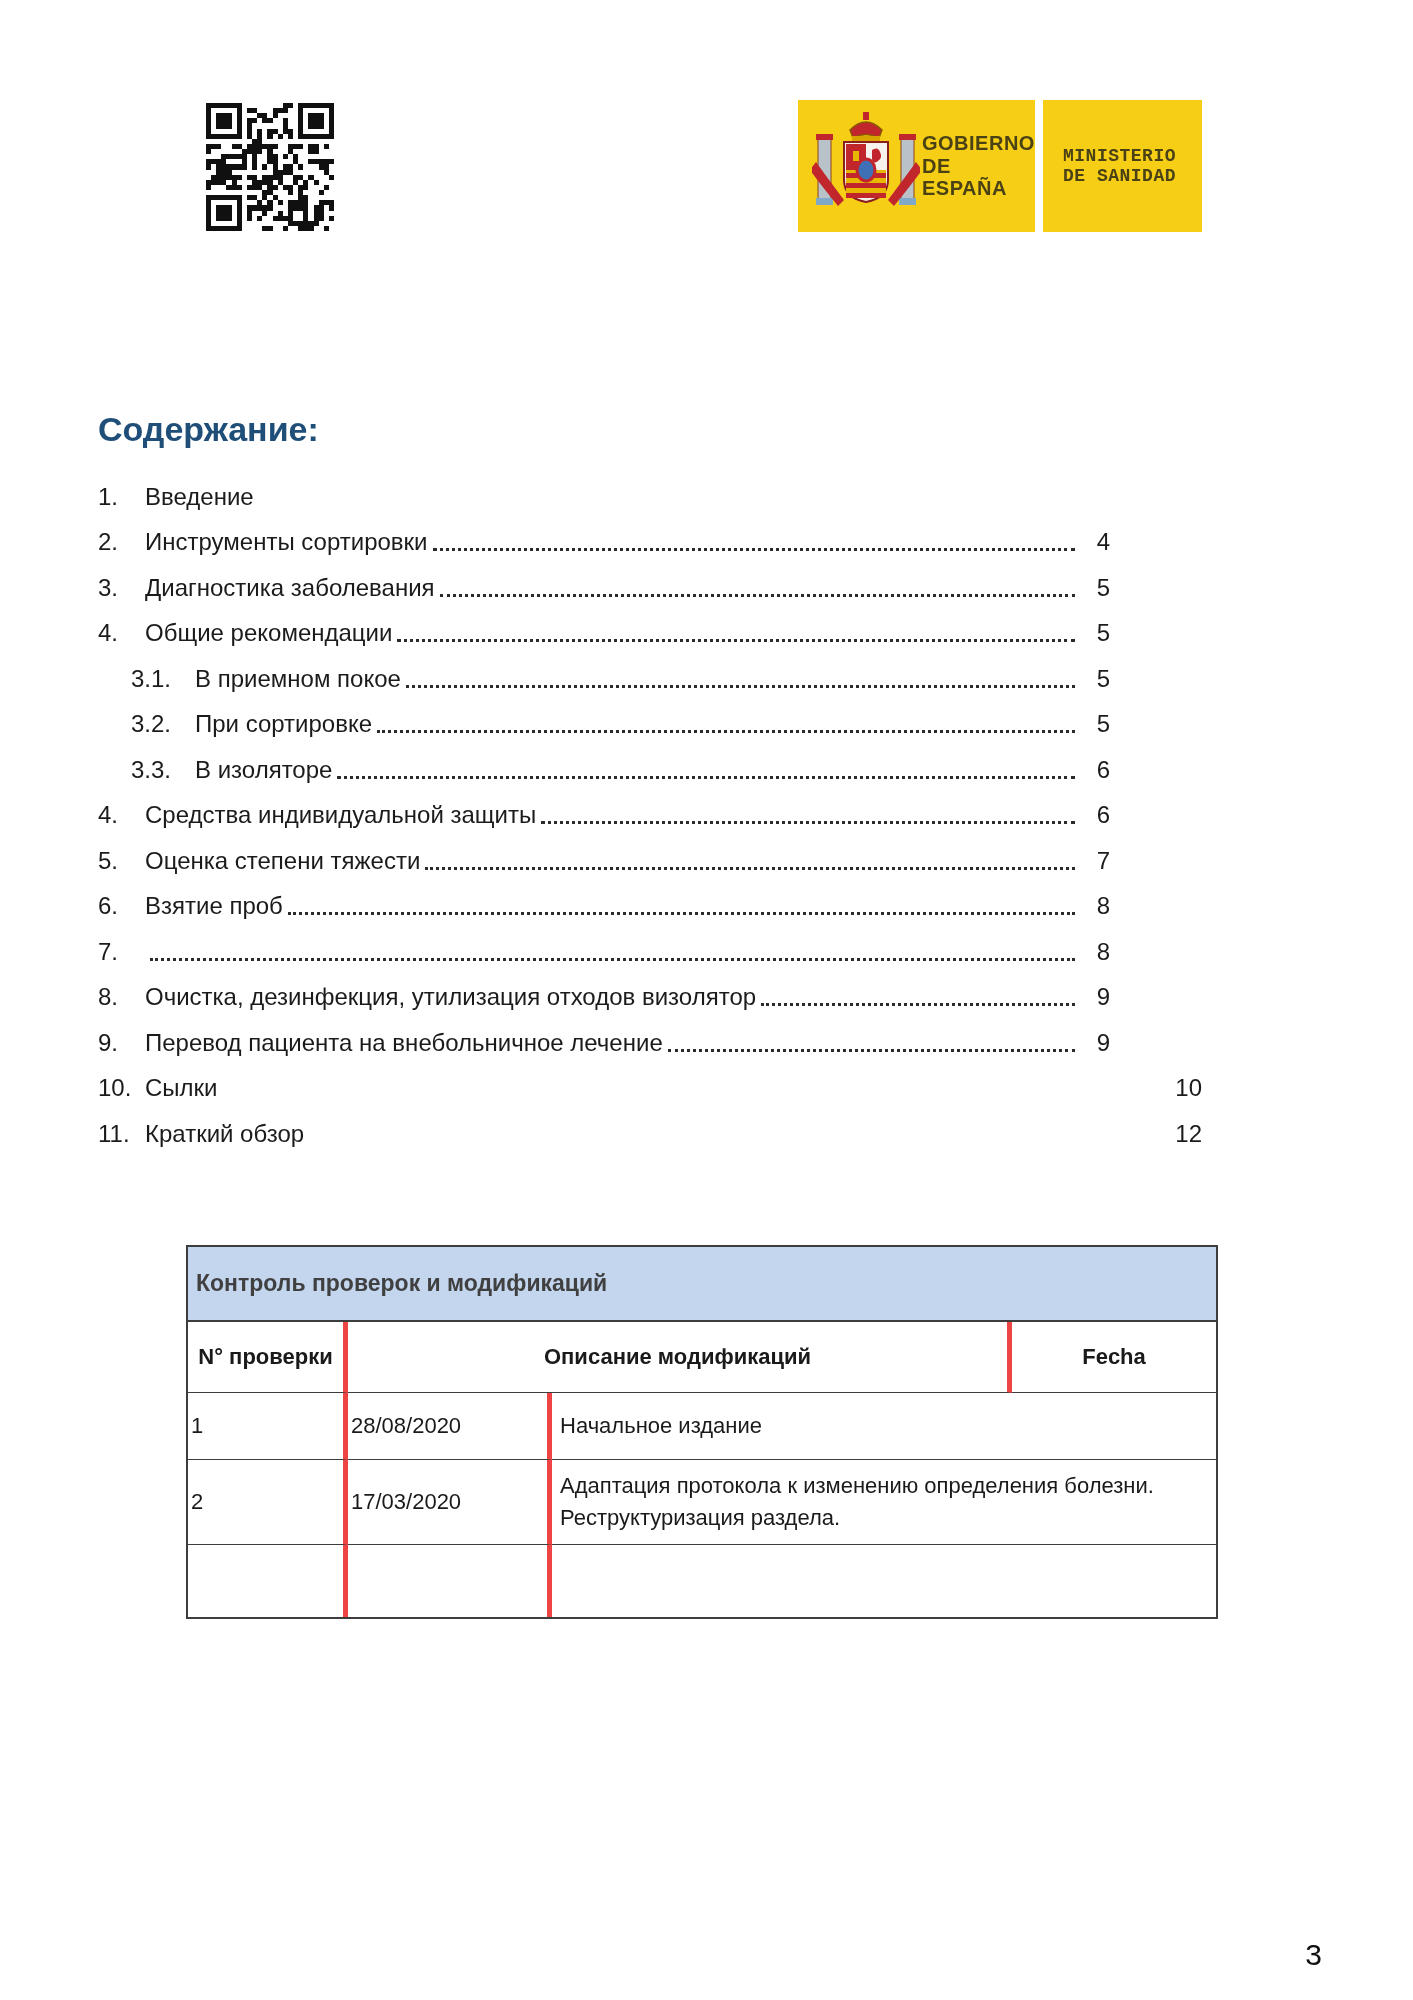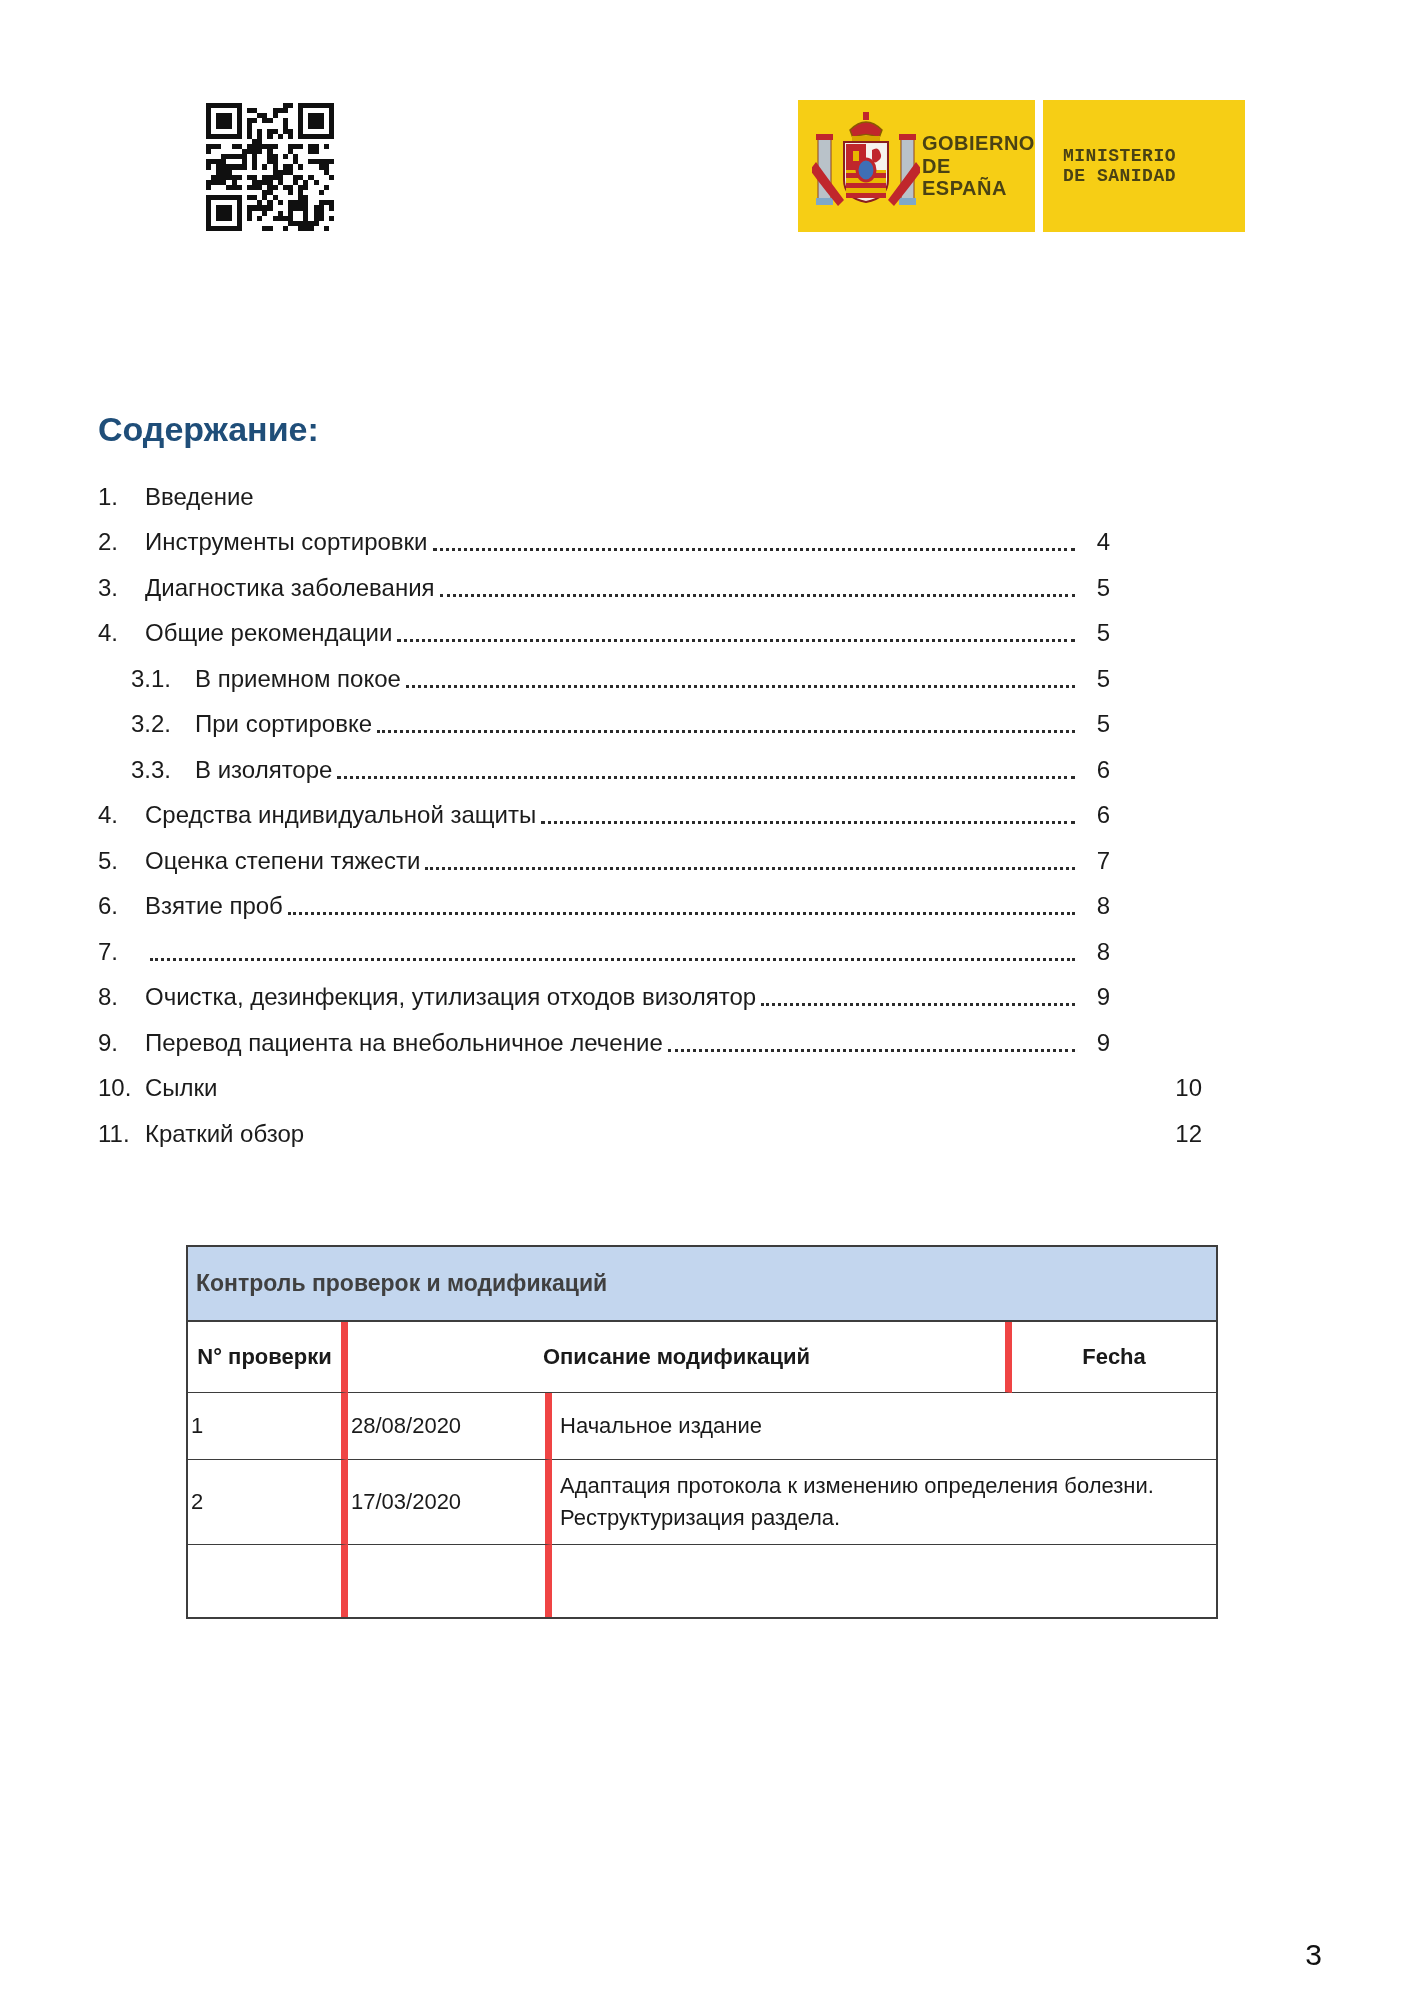--- a/index.html
+++ b/index.html
@@ -3,21 +3,21 @@
 <meta charset="utf-8">
 <style>
   html,body{margin:0;padding:0;background:#888;}
   .page{
     position:relative;width:1413px;height:2000px;background:#ffffff;
     font-family:"Liberation Sans","DejaVu Sans",sans-serif;color:#1a1a1a;
     overflow:hidden;margin:0 auto;
   }
   
   .qr{position:absolute;left:206px;top:103px;width:128px;height:128px;}
-  .banner{position:absolute;left:798px;top:100px;width:447px;height:132px;display:flex;}
+  .banner{position:absolute;left:798px;top:100px;width:404px;height:132px;display:flex;}
   .banner-block{background:#f6ce15;height:132px;display:flex;align-items:center;}
   .banner-left{width:237px;}
   .banner-gap{width:8px;background:#ffffff;height:132px;}
   .banner-right{flex:1;font-family:Liberation Mono, monospace;}
   .coat{width:108px;height:112px;margin-left:14px;flex:none;}
   .banner-text{color:#4a4214;font-weight:bold;line-height:1.12;}
   .banner-text.big{font-size:20px;margin-left:2px;letter-spacing:0.5px;}
   .banner-text.small{font-size:18px;margin-left:20px;letter-spacing:0.5px;}
   
   .toc-title{position:absolute;left:98px;top:410px;margin:0;font-size:34px;font-weight:bold;color:#1f4e79;}
@@ -27,21 +27,21 @@
   .toc-row.sub .toc-num{margin-left:33px;width:64px;}
   .toc-label{flex:none;white-space:nowrap;}
   .toc-leader{flex:1;height:15px;border-bottom:3px dotted #2b2b2b;margin:0 7px 0 5px;min-width:20px;}
   .toc-page{flex:none;width:28px;text-align:right;margin-left:auto;}
   .toc-row.far .toc-page{position:absolute;right:-92px;width:44px;}
   
   .revtable{position:absolute;left:186px;top:1245px;width:1032px;border:2px solid #3d3d3d;box-sizing:border-box;background:#fff;}
   .band{height:73px;background:#c3d6ee;border-bottom:2px solid #3d3d3d;display:flex;align-items:center;
         padding-left:8px;font-weight:bold;color:#404040;font-size:23px;}
   .trow{display:flex;}
-  .trow .cell{box-sizing:border-box;border-right:7px solid #ef4444;border-bottom:1px solid #3d3d3d;
+  .trow .cell{box-sizing:border-box;border-right:5px solid #ef4444;border-bottom:1px solid #3d3d3d;
               display:flex;align-items:center;font-size:22px;}
   .trow .cell:last-child{border-right:none;}
   .trow:last-child .cell{border-bottom:none;}
   .cell.c1{width:160px;padding-left:3px;}
   .cell.c2{width:204px;padding-left:3px;}
   .cell.c3{flex:1;padding-left:8px;white-space:pre-line;line-height:1.45;}
   .trow.thead{height:71px;}
   .trow.thead .cell{font-weight:bold;justify-content:center;padding-left:0;}
   .trow.r1{height:67px;}
   .trow.r2{height:85px;}

